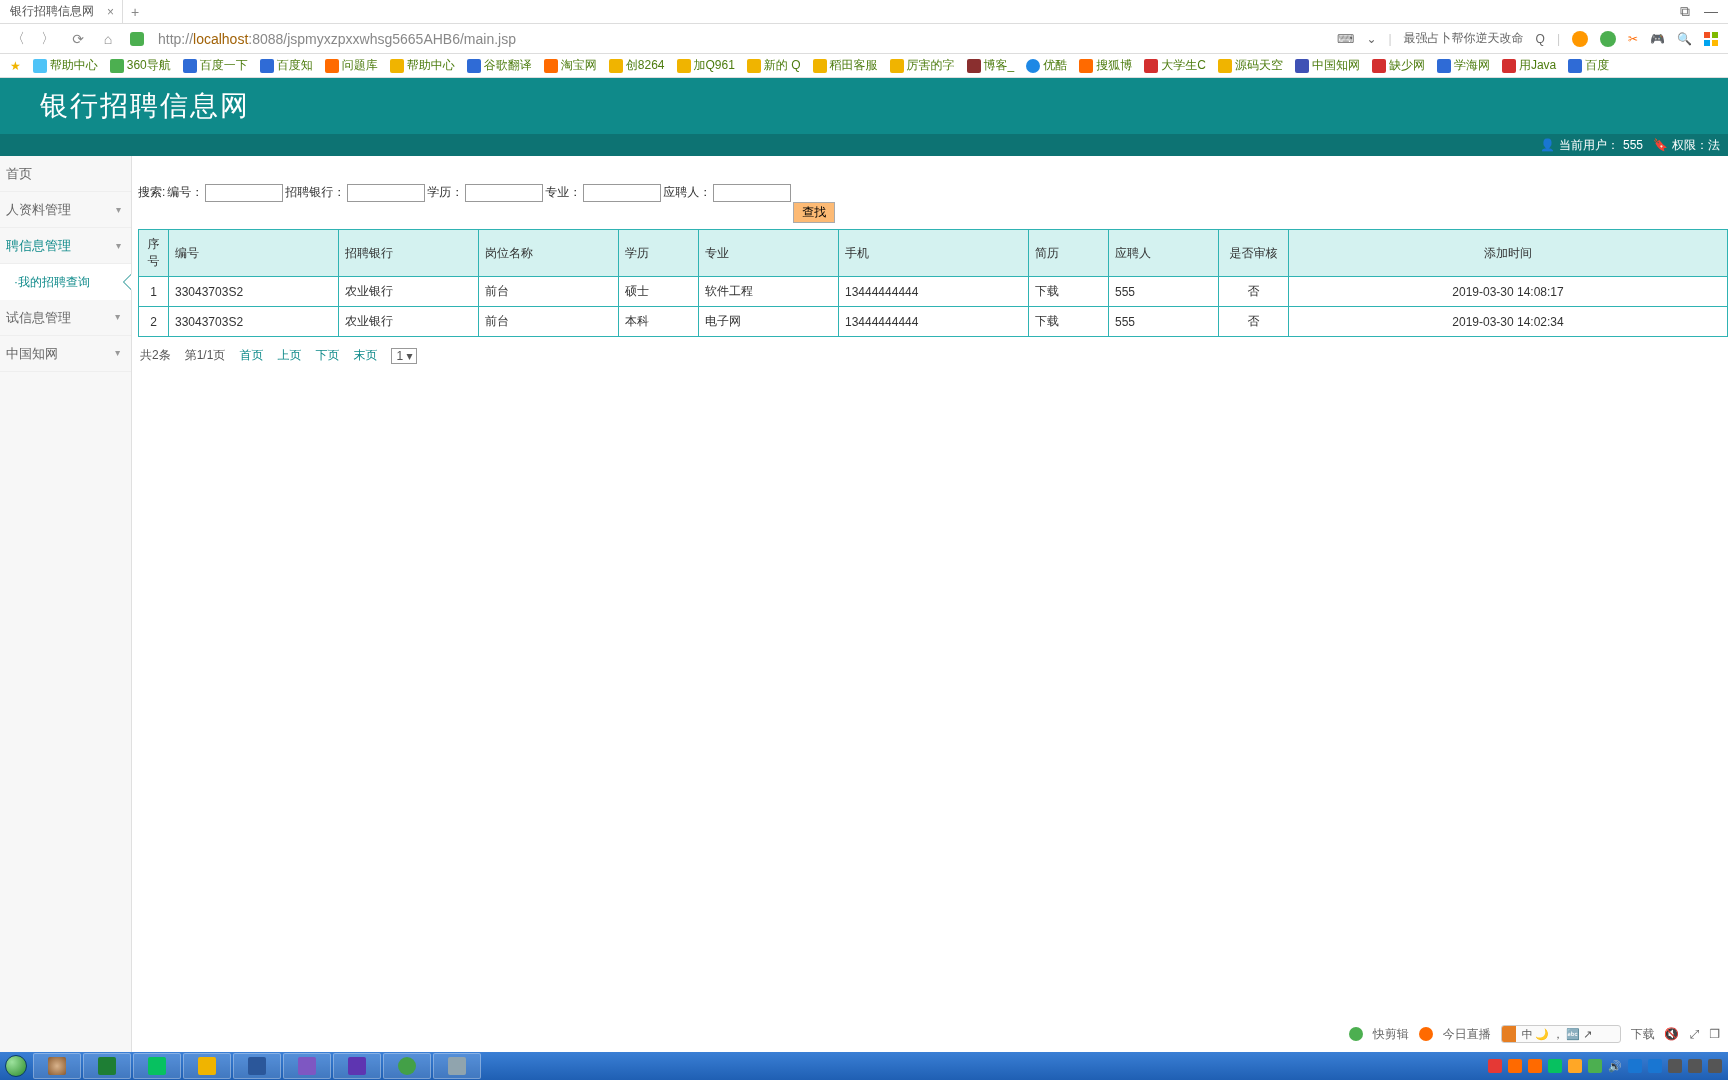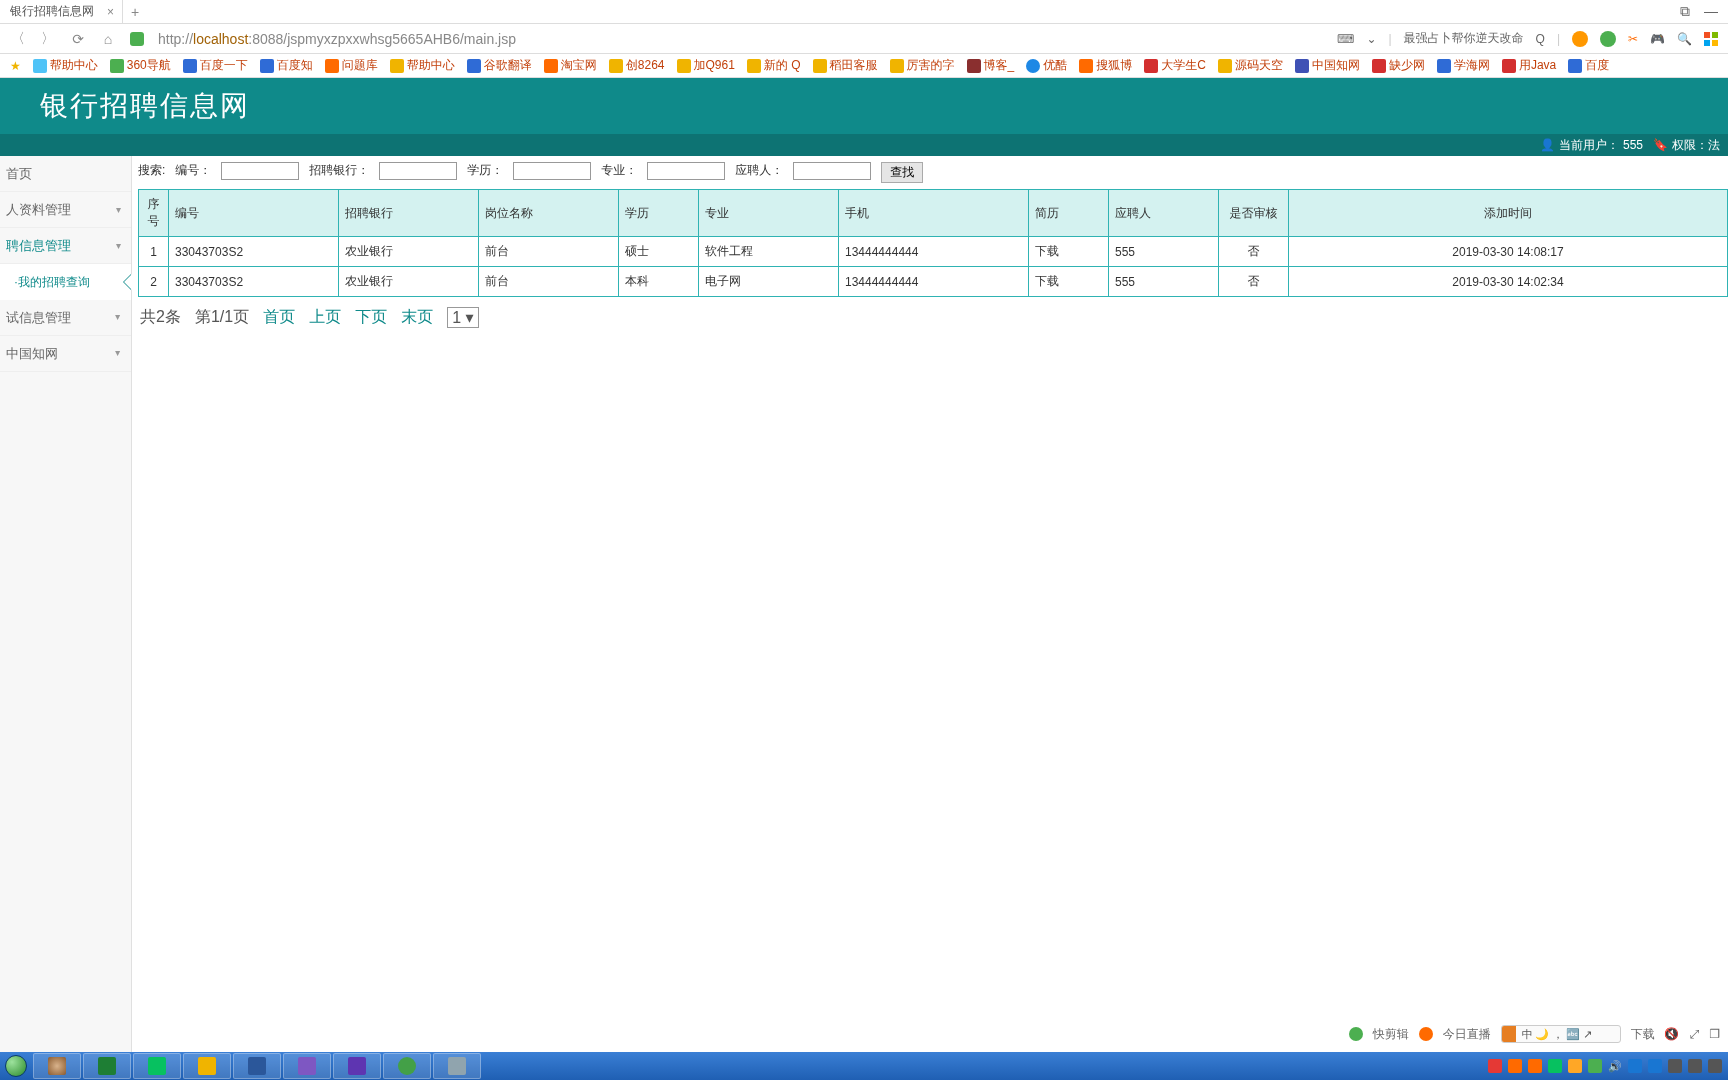--- a/index.html
+++ b/index.html
@@ -17,51 +17,51 @@
 .url { font-size:14px; color:#888; }
 .url b { color:#a16207; font-weight:500; }
 .addr-right { margin-left:auto; display:flex; align-items:center; gap:12px; font-size:12px; color:#666; }
 .shield { width:14px; height:14px; border-radius:3px; background:#4caf50; }
 .round { width:16px; height:16px; border-radius:50%; }
 .grid4 { width:14px; height:14px; display:grid; grid-template-columns:1fr 1fr; gap:2px; }
 .grid4 span { background:#999; }
 .grid4.ms span:nth-child(1){background:#f25022}.grid4.ms span:nth-child(2){background:#7fba00}.grid4.ms span:nth-child(3){background:#00a4ef}.grid4.ms span:nth-child(4){background:#ffb900}
 
 .bm { height:24px; display:flex; align-items:center; gap:4px; padding:0 6px; border-bottom:1px solid #ddd; overflow:hidden; }
-.bmi { display:flex; align-items:center; gap:3px; font-size:12px; color:#c2410c; padding:0 4px; white-space:nowrap; }
+.bmi { display:flex; align-items:center; gap:3px; font-size:12px; color:#4d7c0f; padding:0 4px; white-space:nowrap; }
 .bico { width:14px; height:14px; border-radius:2px; flex:none; }
 
 
 .banner { height:56px; background:#0f8a8a; display:flex; align-items:center; padding-left:40px; }
 .banner-title { color:#fff; font-size:28px; letter-spacing:2px; }
 .welcome { height:22px; background:#0d7373; color:#fff; font-size:12px; display:flex; align-items:center; padding:0 8px; }
 .welcome-right { margin-left:auto; display:flex; align-items:center; gap:4px; }
 
 .app { display:flex; height:calc(100% - 24px - 30px - 24px - 56px - 22px - 28px); }
 .side { width:132px; background:#f7f7f7; border-right:1px solid #e0e0e0; }
 .side-item { height:36px; display:flex; align-items:center; padding:0 10px 0 6px; font-size:13px; color:#666; border-bottom:1px solid #eee; cursor:pointer; position:relative; }
 .side-item.exp::after { content:"▾"; position:absolute; right:10px; color:#999; font-size:10px; }
 .side-item.col::after { content:"▸"; position:absolute; right:10px; color:#999; font-size:10px; transform:rotate(90deg); }
 .side-item.active { color:#0f8a8a; }
 .side-sub { height:36px; display:flex; align-items:center; padding-left:14px; font-size:12px; color:#0f8a8a; background:#fff; position:relative; }
 .side-sub::before { content:""; position:absolute; right:-1px; top:50%; transform:translateY(-50%); border:8px solid transparent; border-right-color:#fff; filter:drop-shadow(-1px 0 0 #0f8a8a); }
 
 .main { flex:1; padding:6px 0 0 6px; overflow:auto; }
 .caption { font-size:12px; color:#333; margin:2px 0 6px 2px; }
-.search { display:flex; align-items:flex-start; gap:10px; font-size:12px; color:#333; margin-bottom:6px; }
+.search { display:flex; align-items:center; gap:2px; font-size:12px; color:#333; margin-bottom:6px; }
 .search input { border:1px solid #999; height:18px; width:78px; font-size:12px; padding:0 3px; }
-.btn { border:1px solid #aaa; background:#e5e5e5; font-size:12px; padding:1px 8px; cursor:pointer; }
+.btn { border:1px solid #aaa; background:#fdba74; font-size:12px; padding:1px 8px; cursor:pointer;margin-top:40px; }
 
 table { border-collapse:collapse; width:100%; font-size:12px; }
 th,td { border:1px solid #2fb3b3; padding:6px 6px; text-align:left; color:#333; }
 th { background:#d4f2f0; font-weight:500; }
 td.c, th.c { text-align:center; }
 .dl { color:#333; }
 
-.pager { font-size:16px; color:#0f8a8a; margin-top:10px; display:flex; gap:14px; align-items:center; padding-left:2px; }
+.pager { font-size:12px; color:#0f8a8a; margin-top:10px; display:flex; gap:14px; align-items:center; padding-left:2px; }
 .pager span.gray { color:#555; }
 
 
 .toolstrip { position:absolute; right:8px; bottom:36px; height:20px; display:flex; align-items:center; gap:10px; font-size:12px; color:#666; }
 .pill { width:120px; height:18px; border:1px solid #ccc; border-radius:3px; background:#fafafa; position:relative; }
 .pill .oran { position:absolute; left:0; top:0; width:14px; height:100%; background:#e67e22; border-radius:2px 0 0 2px; }
 .toolstrip .ico { width:14px; height:14px; border-radius:2px; }
 
 
 .taskbar { position:absolute; left:0; right:0; bottom:0; height:28px; background:linear-gradient(#3a7fd5,#1f5fb3); display:flex; align-items:center; }

